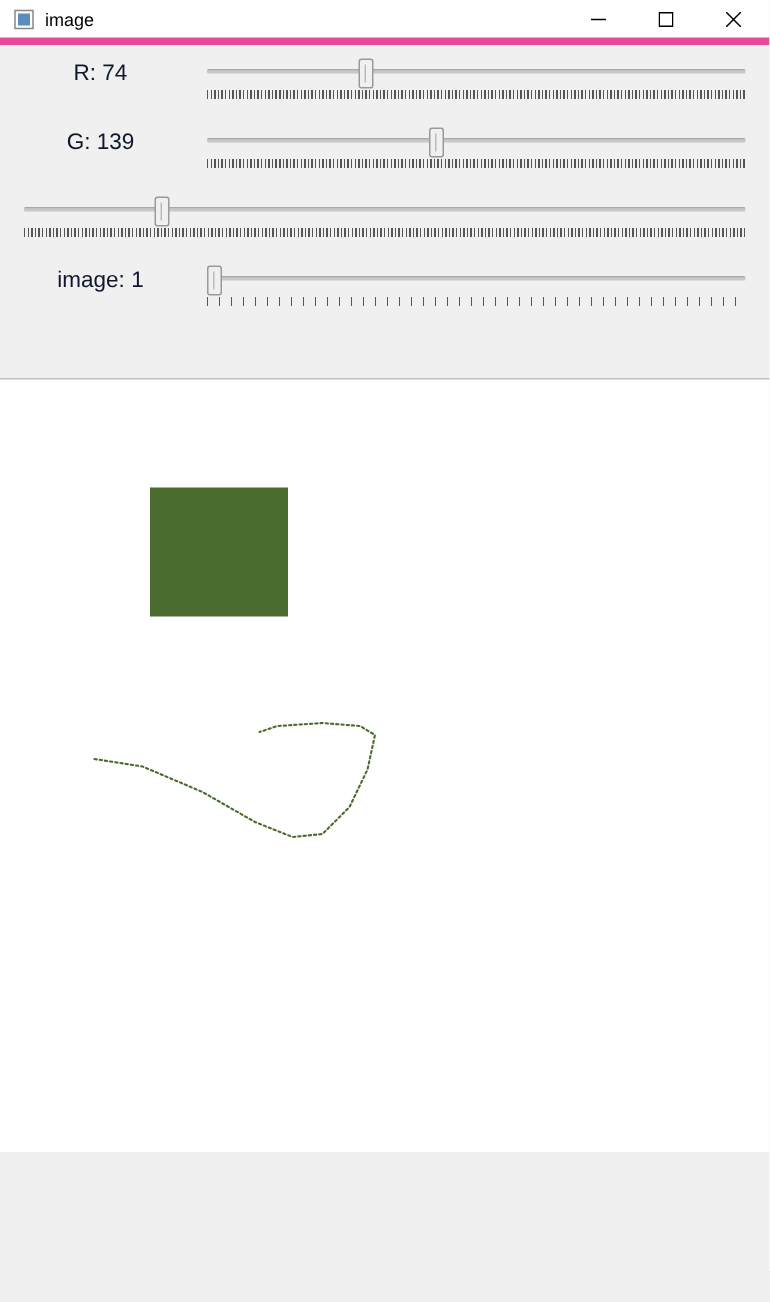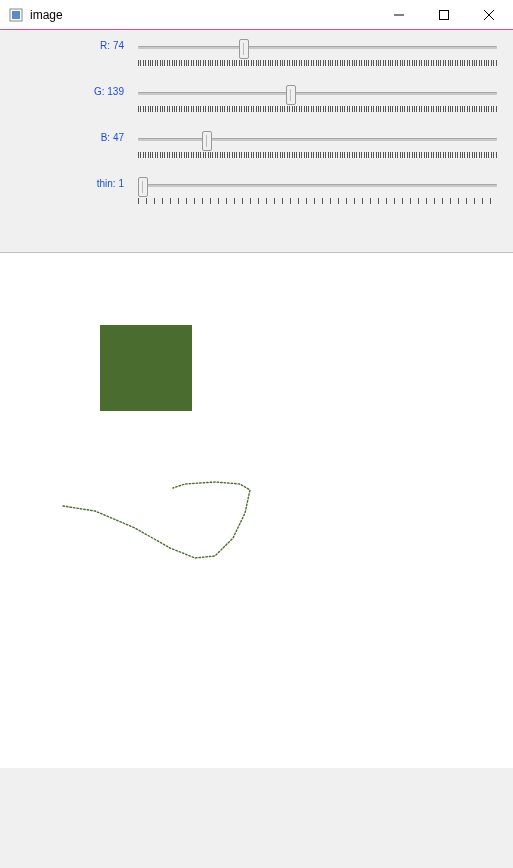--- a/index.html
+++ b/index.html
@@ -7,21 +7,21 @@
   width: 513px;
   height: 868px;
   font-family: "Segoe UI", Tahoma, sans-serif;
   font-size: 12px;
   background: #f0f0f0;
   overflow: hidden;
 }
 .titlebar {
   height: 30px;
   background: #ffffff;
-  border-bottom: 1px solid #ec4899;
+  border-bottom: 5px solid #ec4899;
   display: flex;
   align-items: center;
   padding: 0 2px 0 8px;
 }
 .titlebar-icon {
   width: 16px;
   height: 16px;
   margin-right: 6px;
   display: inline-flex;
   align-items: center;
@@ -44,24 +44,24 @@
   padding: 8px 10px 30px 10px;
 }
 .slider-row {
   display: flex;
   align-items: flex-start;
   margin-bottom: 16px;
   height: 30px;
 }
 .slider-label {
   width: 122px;
-  text-align: right;
+  text-align: center;
   padding-right: 8px;
-  font-size: 10px;
-  color: #1d4ed8;
+  font-size: 15px;
+  color: #0f172a;
   padding-top: 2px;
   white-space: nowrap;
 }
 .slider-wrap {
   flex: 1;
   position: relative;
   height: 30px;
   padding-right: 8px;
 }
 .slider-track {
@@ -184,35 +184,31 @@
       <span>139</span>
     </div>
     <div class="slider-wrap">
       <div class="slider-track"></div>
       <div class="slider-thumb" style="left:calc(6px + (108/255)*(100% - 22px))"></div>
       <div class="ticks dense"></div>
     </div>
   </div>
 
   <div class="slider-row">
-    <div class="slider-label">
-      <span>B:</span>
-      <span>47</span>
-    </div>
     <div class="slider-wrap">
       <div class="slider-track"></div>
       <div class="slider-thumb" style="left:calc(6px + (47/255)*(100% - 22px))"></div>
       <div class="ticks dense"></div>
     </div>
   </div>
 
 
   <div class="slider-row">
     <div class="slider-label">
-      <span>thin:</span>
+      <span>image:</span>
       <span>1</span>
     </div>
     <div class="slider-wrap">
       <div class="slider-track"></div>
       <div class="slider-thumb" style="left:6px"></div>
       <div class="ticks sparse"></div>
     </div>
   </div>
 
 </div>

